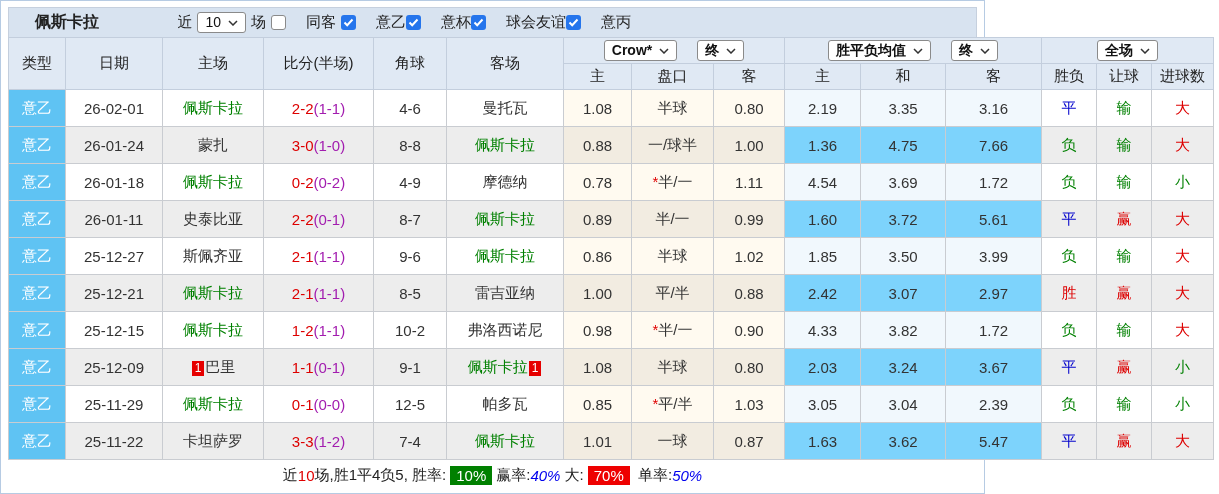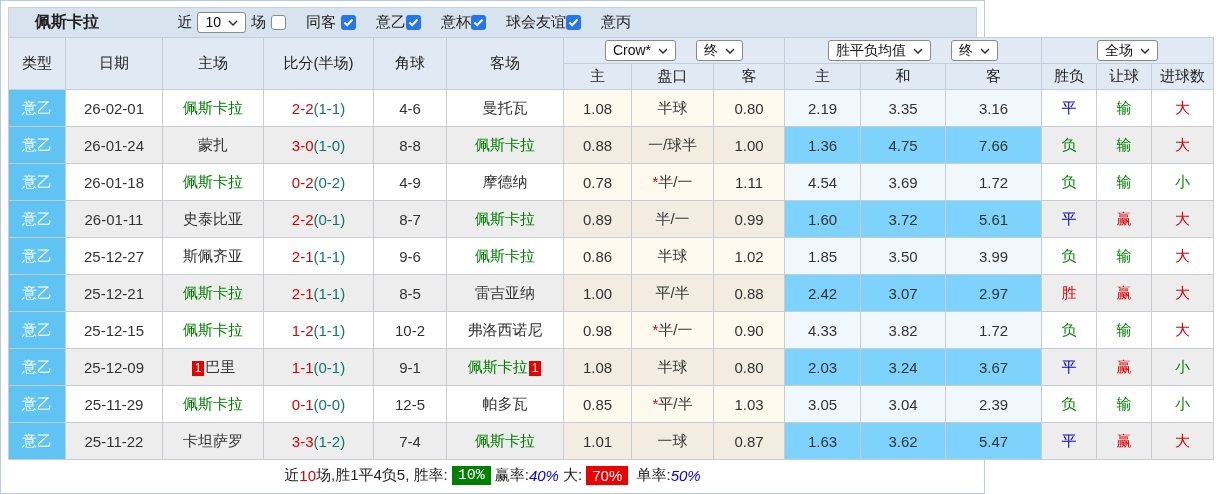--- a/index.html
+++ b/index.html
@@ -23,26 +23,26 @@
   td.plain{background:#fff;}
   tr.even td.plain{background:#ededed;}
   td.odds{background:#fffaf0;}
   tr.even td.odds{background:#f2ece1;}
   td.avg{background:#f1f8fd;}
   tr.even td.avg{background:#7dd3fc;}
   .c-red{color:#dd0000;}
   .c-green{color:#008000;}
   .c-blue{color:#0000cc;}
   .badge{background:#e60000;color:#fff;font-size:12px;padding:0 3px;margin:0 1px;display:inline-block;line-height:15px;}
-  .score-ht{color:#0f766e;}
+  .score-ht{color:#a21caf;}
   .star{color:#e00000;}
-  .dd-wrap{display:flex;align-items:flex-end;justify-content:center;gap:20px;}
+  .dd-wrap{display:flex;align-items:flex-end;justify-content:center;gap:20px;font-weight:bold;}
   .footer{height:30px;display:flex;align-items:center;justify-content:center;font-size:15px;color:#222;white-space:pre;}
   .pct-box{color:#fff;padding:1px 6px;margin:0 4px;}
-  .pct-green{background:#008000;font-family:Liberation Mono, monospace;}
+  .pct-green{background:#008000;}
   .pct-red{background:#ee0000;}
   .f-blue{color:#0000ee;font-style:italic;}
   .f-red{color:#e00000;}
 </style>
 </head>
 <body>
 
 <div class="frame">
 
   <div class="titlebar">

